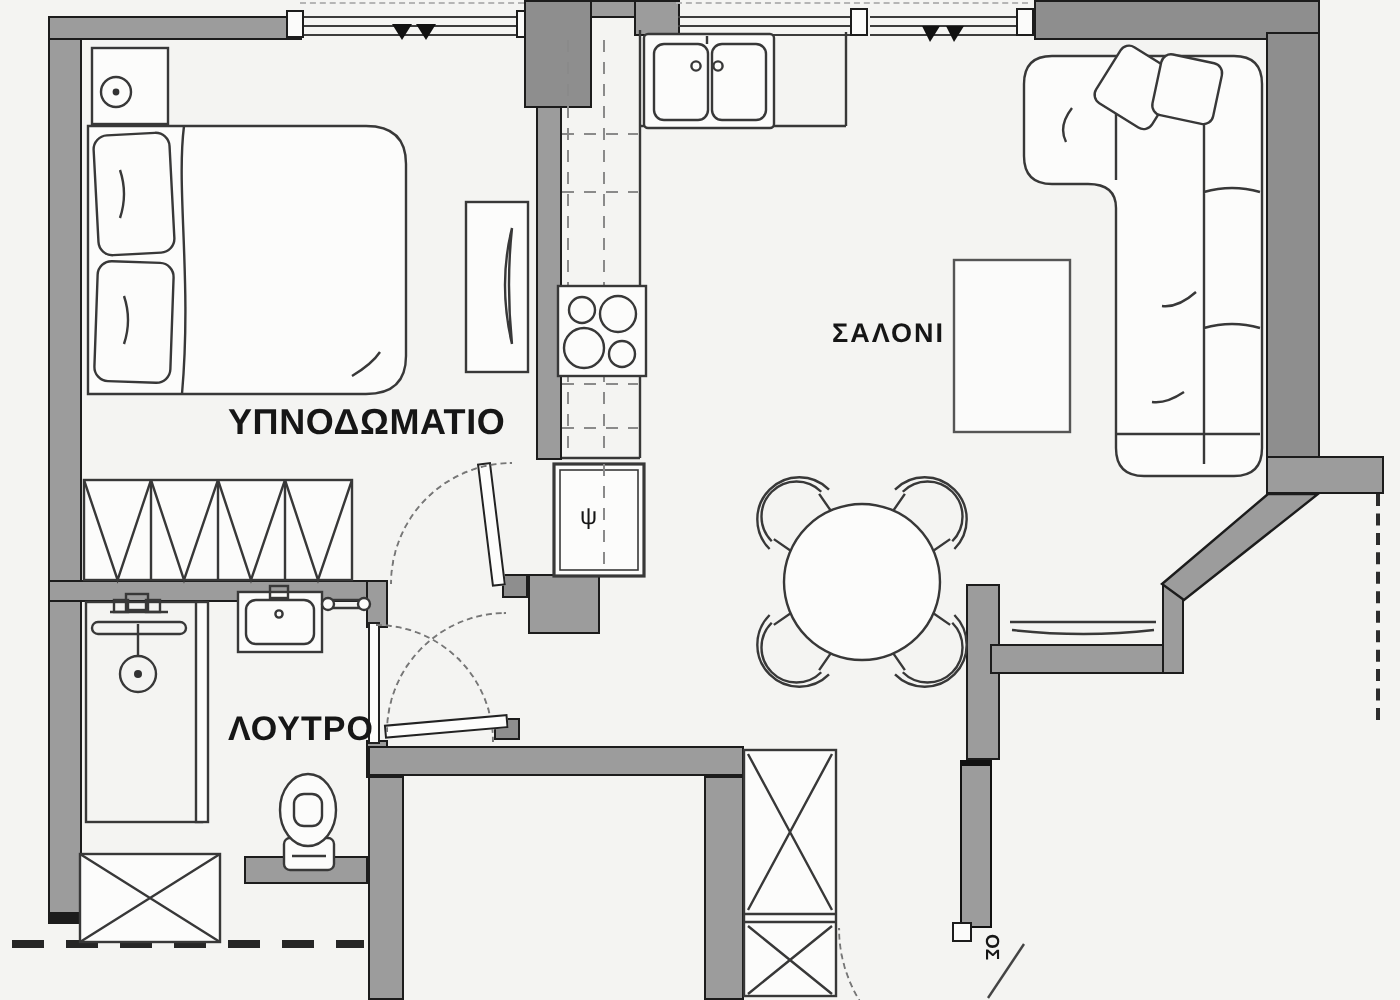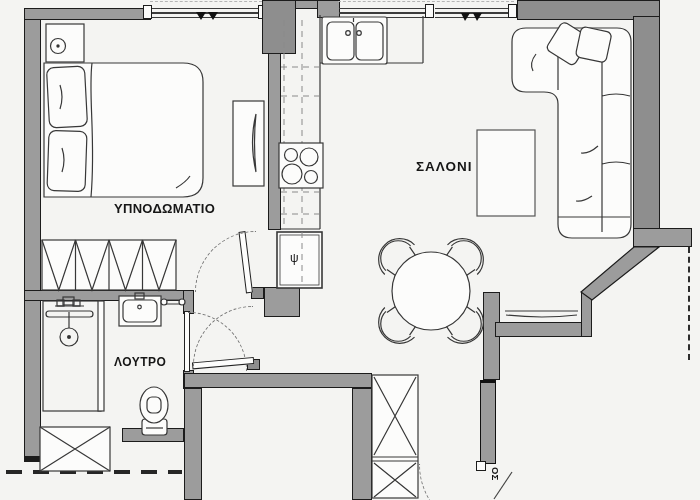--- a/index.html
+++ b/index.html
@@ -200,19 +200,19 @@
 
     <g>
       <path d="M505,311 H578 M506,315 Q542,319 577,315"></path>
     </g>
 
     <g>
       <path d="M494,499 L512,472" stroke="#444"></path>
     </g>
   </svg>
 
-  <div class="label" style="left:114px;top:201px;font-size:13px;letter-spacing:.3px">ΥΠΝΟΔΩΜΑΤΙΟ</div>
+  <div class="label" style="left:114px;top:201px;font-size:18px;letter-spacing:.3px">ΥΠΝΟΔΩΜΑΤΙΟ</div>
   <div class="label" style="left:416px;top:159px;font-size:13.5px;letter-spacing:1px">ΣΑΛΟΝΙ</div>
-  <div class="label" style="left:114px;top:355px;font-size:12px;letter-spacing:.5px">ΛΟΥΤΡΟ</div>
+  <div class="label" style="left:114px;top:355px;font-size:17px;letter-spacing:.5px">ΛΟΥΤΡΟ</div>
   <div class="label" style="left:290px;top:251px;font-size:12px;font-weight:normal">ψ</div>
   <div class="label" style="left:501px;top:467px;font-size:9.5px;transform:rotate(90deg);transform-origin:0 0">ΟΣ</div>
 
 </div>
 
 </body></html>

